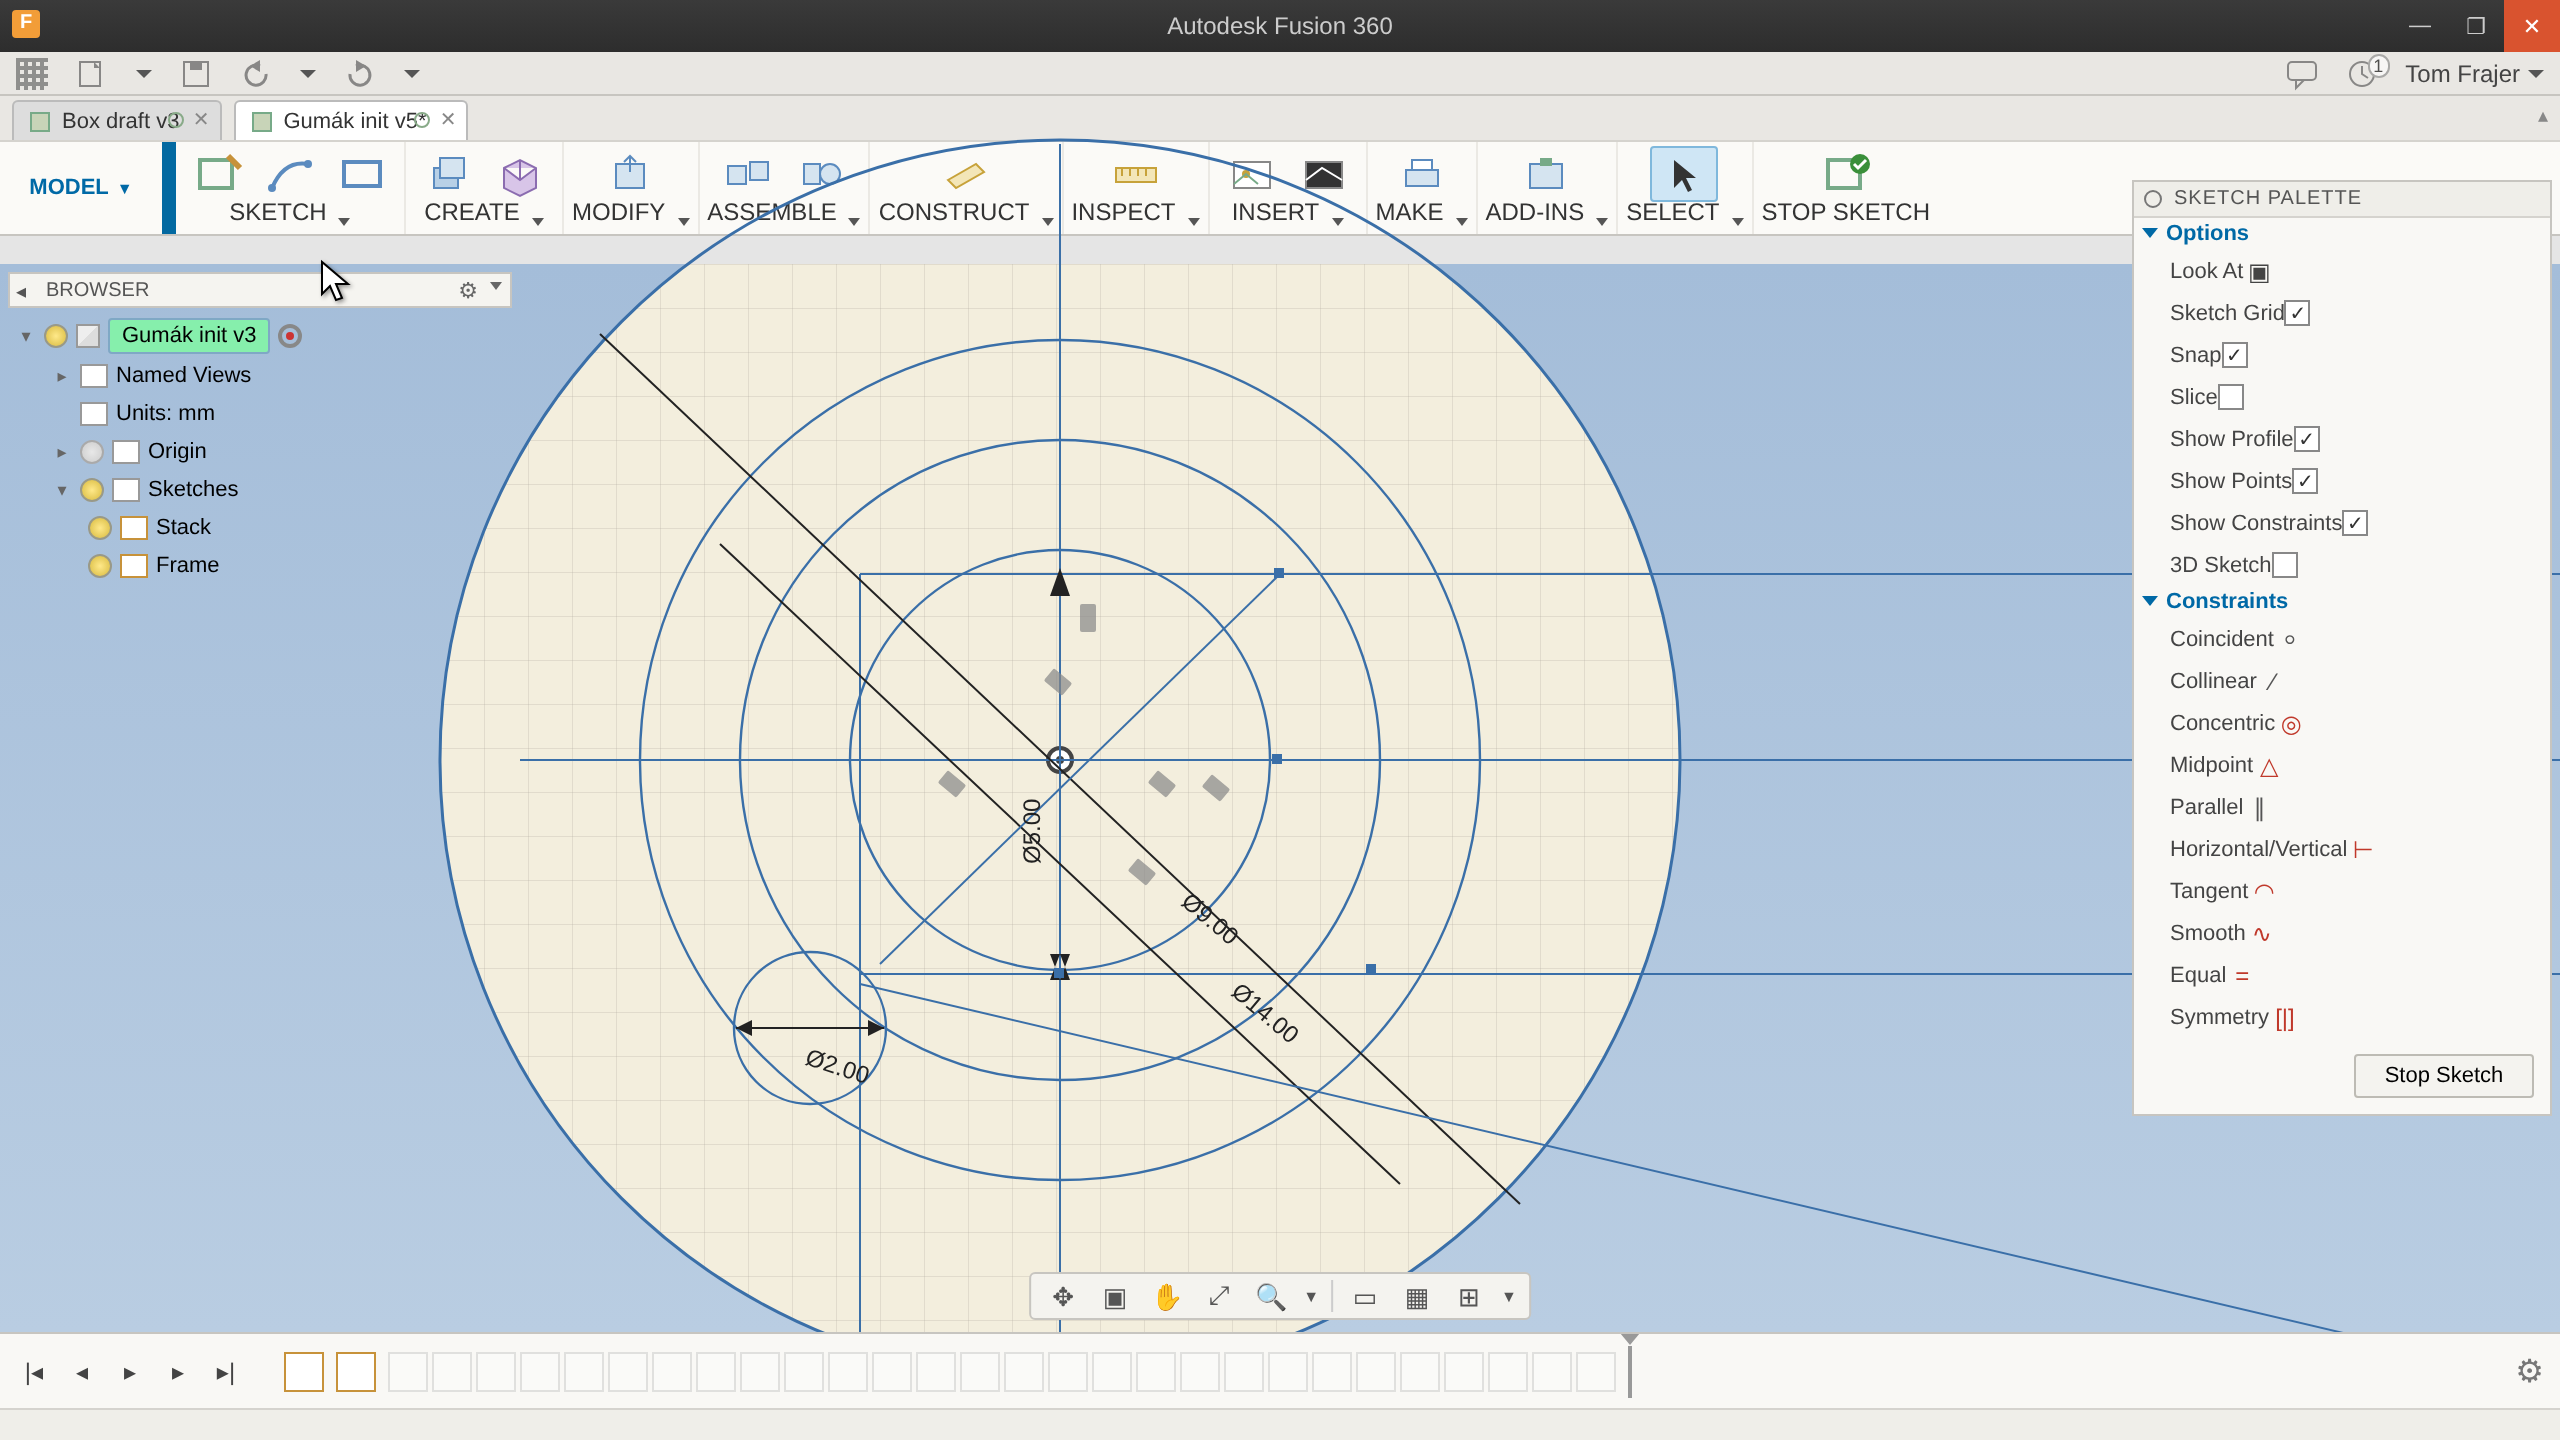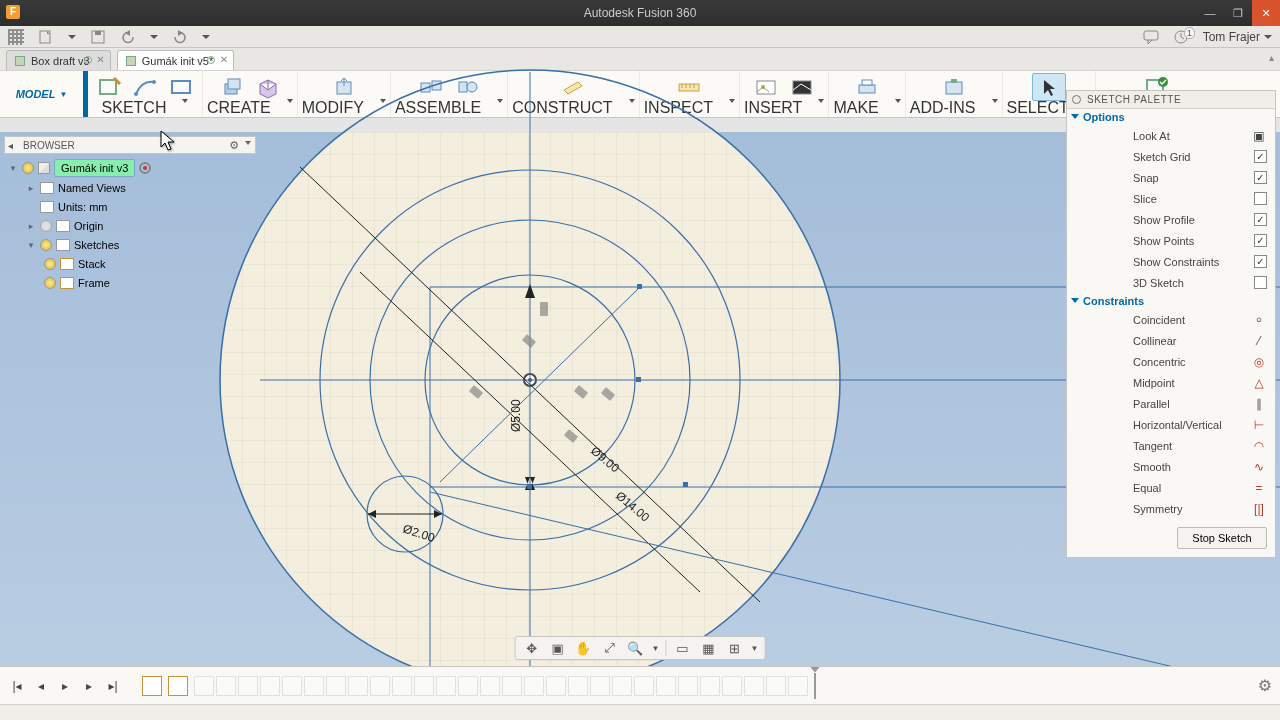--- a/index.html
+++ b/index.html
@@ -17,27 +17,27 @@
 .qat .dropdown-caret{ width:0;height:0;border-left:4px solid transparent;border-right:4px solid transparent;border-top:4px solid #555; }
 .qat .user { font-size:12px; color:#444; display:flex; align-items:center; gap:4px;}
 .tabs { height:22px; background:#e9e7e3; display:flex; align-items:flex-end; padding-left:6px; gap:6px; border-bottom:none; position:relative;}
 .tab { height:20px; padding:0 20px 0 8px; background:#ddd; border:1px solid #bbb; border-bottom:none; border-radius:3px 3px 0 0; font-size:11px; color:#333; display:flex; align-items:center; gap:6px; position:relative;}
 .tab.active { background:#fff; }
 .tab .close { position:absolute; right:5px; top:3px; font-size:10px; color:#888; cursor:pointer;}
 .tab .dot { width:8px; height:8px; border:1px solid #8a8; border-radius:50%; }
 .tab .boxico { width:10px; height:10px; background:#c8d4b8; border:1px solid #7a8;}
 .collapse-arrow{ position:absolute; right:6px; top:4px; font-size:10px; color:#888;}
 .ribbon { height:48px; background:#fbfaf7; border-top:1px solid #d5d3ce; border-bottom:1px solid #c7c5c0; display:flex; align-items:stretch; }
-.ribbon .model-btn { width:88px; display:flex; align-items:center; justify-content:center; font-size:11px; color:#0069a6; font-weight:600; border-right:5px solid #0369a1; gap:4px;font-style:italic;}
+.ribbon .model-btn { width:88px; display:flex; align-items:center; justify-content:center; font-size:11px; color:#0069a6; font-weight:600; border-right:7px solid #0369a1; gap:4px;}
 .ribbon .chunk { display:flex; flex-direction:column; align-items:center; padding:0 4px; border-right:1px solid #ebe9e4; }
 .ribbon .chunk.last{ border-right:none;}
 .ribbon .iconrow { display:flex; gap:2px; padding-top:2px;}
 .ribbon .tool { width:34px; height:28px; display:flex; align-items:center; justify-content:center; border:1px solid transparent; border-radius:2px;}
 .ribbon .tool.selected { background:#cfe6f5; border-color:#7fb8dc;}
-.ribbon .label { font-size:16px; color:#333; display:flex; align-items:flex-start; gap:16px; margin-top:-2px; cursor:pointer;}
+.ribbon .label { font-size:12px; color:#333; display:flex; align-items:flex-end; gap:6px; margin-top:-2px; cursor:pointer;}
 .ribbon .label .caret{width:0;height:0;border-left:3px solid transparent;border-right:3px solid transparent;border-top:4px solid #555;}
 svg { overflow:visible; }
 
 
 .browser { position:absolute; left:4px; top:136px; width:252px; z-index:5; }
 .browser .hdr { height:18px; background:#f5f4f0; border:1px solid #c7c5c0; font-size:10px; color:#555; padding-left:18px; display:flex; align-items:center; position:relative;}
 .browser .hdr .pin { position:absolute; left:3px; top:3px; font-size:10px;}
 .browser .hdr .gear{ position:absolute; right:16px; top:2px; font-size:11px; color:#666;}
 .browser .hdr .dd{ position:absolute; right:4px; top:4px;width:0;height:0;border-left:3px solid transparent;border-right:3px solid transparent;border-top:4px solid #666;}
 .tree { background:rgba(255,255,255,.0); padding:4px 0 8px 0; font-size:11px; }
@@ -58,21 +58,21 @@
 .comments { position:absolute; left:4px; bottom:60px; width:252px; height:18px; background:#f5f4f0; border:1px solid #c7c5c0; font-size:10px; color:#555; padding-left:8px; display:flex; align-items:center;}
 .comments .gear{ position:absolute; right:16px; top:2px; font-size:11px; color:#666;}
 .comments .dd{ position:absolute; right:4px; top:4px;width:0;height:0;border-left:3px solid transparent;border-right:3px solid transparent;border-top:4px solid #666;}
 
 
 .palette { position:absolute; right:4px; top:90px; width:210px; background:#f9f8f5; border:1px solid #c7c5c0; z-index:5; font-size:11px;}
 .palette .phdr { height:18px; background:#efeee9; border-bottom:1px solid #d5d3ce; padding-left:20px; display:flex; align-items:center; font-size:10px; color:#555; letter-spacing:.5px; position:relative;}
 .palette .phdr .circ{position:absolute;left:5px;top:4px;width:9px;height:9px;border:1px solid #777;border-radius:50%;}
 .palette .section{ padding:2px 6px 2px 16px; font-weight:600; color:#0069a6; position:relative; font-size:11px;}
 .palette .section .tw{position:absolute;left:4px;top:5px;width:0;height:0;border-left:4px solid transparent;border-right:4px solid transparent;border-top:5px solid #0069a6;}
-.palette .prow{ height:21px; display:flex; align-items:center; justify-content:space-between; padding:0 8px 0 18px; color:#444;margin-left:48px;}
+.palette .prow{ height:21px; display:flex; align-items:center; justify-content:flex-start; padding:0 8px 0 18px; color:#444;}
 .palette .chk{ width:13px;height:13px;border:1px solid #888;background:#fff;display:flex;align-items:center;justify-content:center;font-size:10px;color:#333;}
 .palette .cicon{ width:16px;height:14px;display:flex;align-items:center;justify-content:center;font-size:12px;}
 .palette .stopbtn{ margin:8px 8px 8px auto; display:block; width:90px; height:22px; background:#f4f3ef; border:1px solid #bdbbb4; border-radius:2px; font-size:11px;}
 
 
 .canvas { position:absolute; left:0; top:132px; right:0; bottom:54px; background:linear-gradient(#a4bdd9,#b9cde2); z-index:1;}
 .canvas svg { width:100%; height:100%; }
 
 .cursor{ position:absolute; left:160px; top:130px; z-index:20; }
 .cursor svg{ filter:drop-shadow(1px 1px 1px rgba(0,0,0,.4));}

